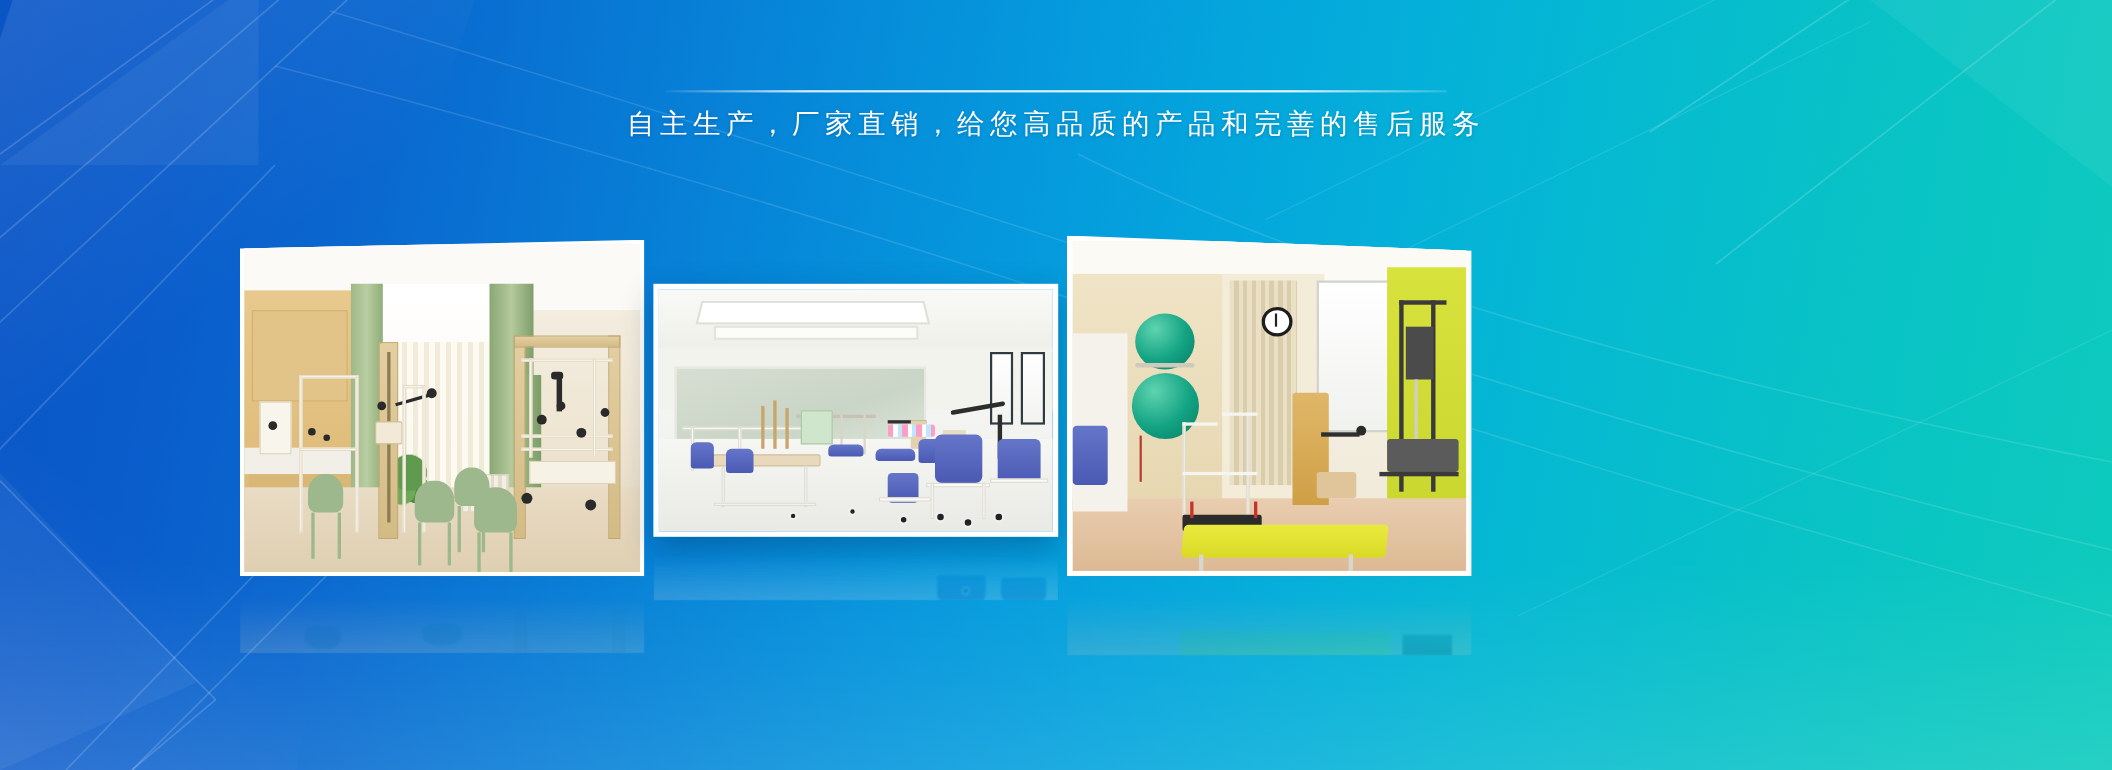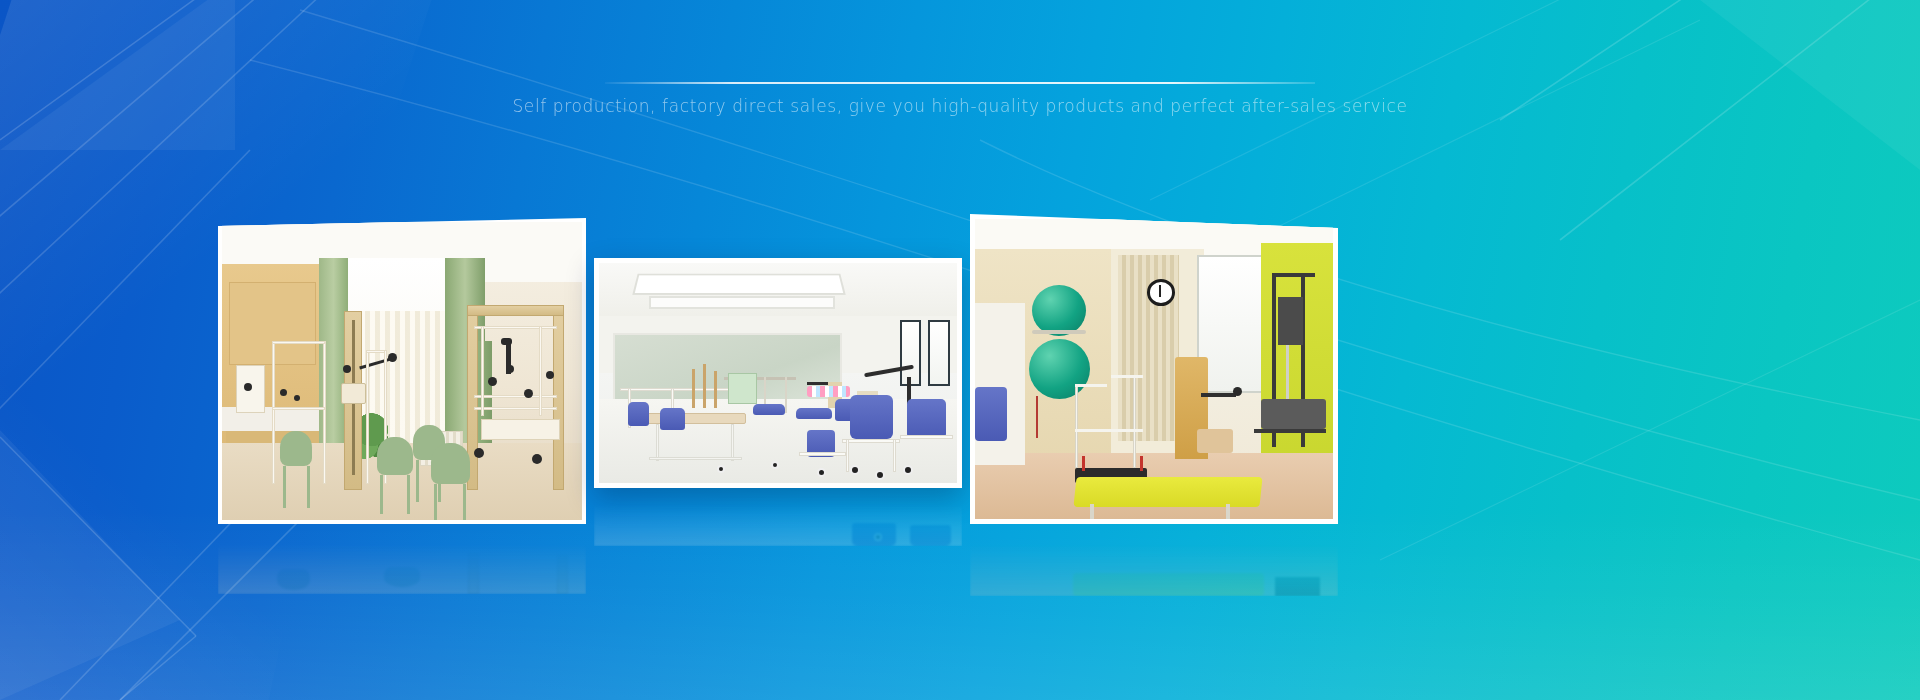--- a/index.html
+++ b/index.html
@@ -215,21 +215,21 @@
     </svg>
   </div>
   <div class="wedge wedge-a"></div>
   <div class="wedge wedge-b"></div>
 
   <div class="textblock">
 
 
     <div class="rule"></div>
 
-    <div class="subtitle-en">Self production, factory direct sales, give you high-quality products and perfect after-sales service</div>
+    <div class="subtitle-cn">自主生产，厂家直销，给您高品质的产品和完善的售后服务</div>
   </div>
 
   <div class="photos">
 
     <div class="photo photo-1">
       <div class="frame"></div>
       <div class="img">
         <div class="scene s1">
           <div class="el s1-ceil"></div>
           <div class="el s1-wallL"></div>

